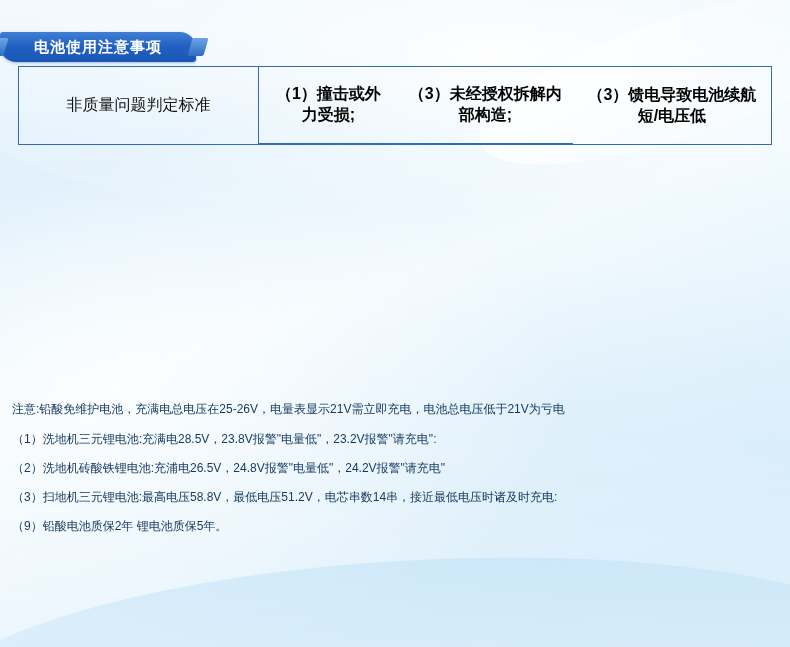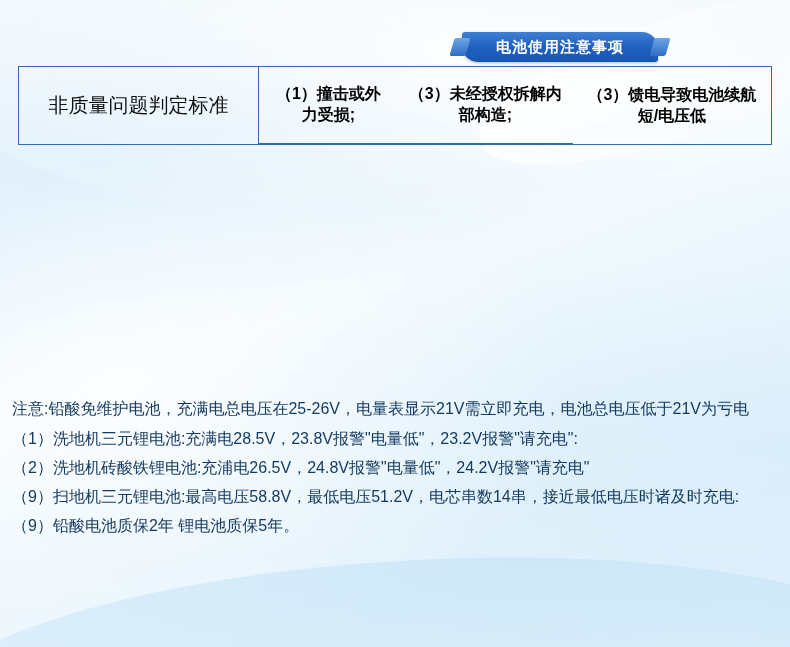--- a/index.html
+++ b/index.html
@@ -62,21 +62,21 @@
     opacity: .9;
   }
 
   
   .banner-wrap {
     position: absolute;
     top: 32px;
     left: 0;
     width: 658px;
     display: flex;
-    justify-content: flex-end;
+    justify-content: flex-start;
   }
   .banner {
     position: relative;
     height: 30px;
     padding: 0 34px;
     display: flex;
     align-items: center;
     justify-content: center;
     background: linear-gradient(180deg, #3f7fd4 0%, #1f5fc0 52%, #1a57b4 100%);
     color: #ffffff;
@@ -121,21 +121,21 @@
     background: transparent;
     display: flex;
   }
   .table .left-cell {
     width: 240px;
     box-sizing: border-box;
     border-right: 1px solid #2f6cb5;
     display: flex;
     align-items: center;
     justify-content: center;
-    font-size: 20px;
+    font-size: 16px;
     color: #111111;
     text-align: left;
     padding: 0 8px;
   }
   .table .right-col {
     flex: 1;
     display: flex;
     flex-direction: row;
   }
   .row {
@@ -157,21 +157,21 @@
 
   
   .notes {
     position: absolute;
     top: 400px;
     left: 12px;
     width: 766px;
     color: #123a66;
   }
   .note-line {
-    font-size: 16px;
+    font-size: 12px;
     line-height: 18px;
     color: #12395f;
     margin-bottom: 11px;
     white-space: nowrap;
   }
   .note-line.first {
     margin-bottom: 12px;
   }
 </style>
 </head>
@@ -194,17 +194,17 @@
       <div class="row">（1）撞击或外力受损;</div>
       <div class="row">（3）未经授权拆解内部构造;</div>
       <div class="row">（3）馈电导致电池续航短/电压低</div>
     </div>
   </div>
 
   <div class="notes">
     <div class="note-line first">注意:铅酸免维护电池，充满电总电压在25-26V，电量表显示21V需立即充电，电池总电压低于21V为亏电</div>
     <div class="note-line">（1）洗地机三元锂电池:充满电28.5V，23.8V报警"电量低"，23.2V报警"请充电":</div>
     <div class="note-line">（2）洗地机砖酸铁锂电池:充浦电26.5V，24.8V报警"电量低"，24.2V报警"请充电"</div>
-    <div class="note-line">（9）扫地机三元锂电池:最高电压58.8V，最低电压51.2V，电芯串数14串，接近最低电压时诸及时充电:</div>
+    <div class="note-line">（3）扫地机三元锂电池:最高电压58.8V，最低电压51.2V，电芯串数14串，接近最低电压时诸及时充电:</div>
     <div class="note-line">（9）铅酸电池质保2年 锂电池质保5年。</div>
   </div>
 
 </div>
 
 </body></html>

